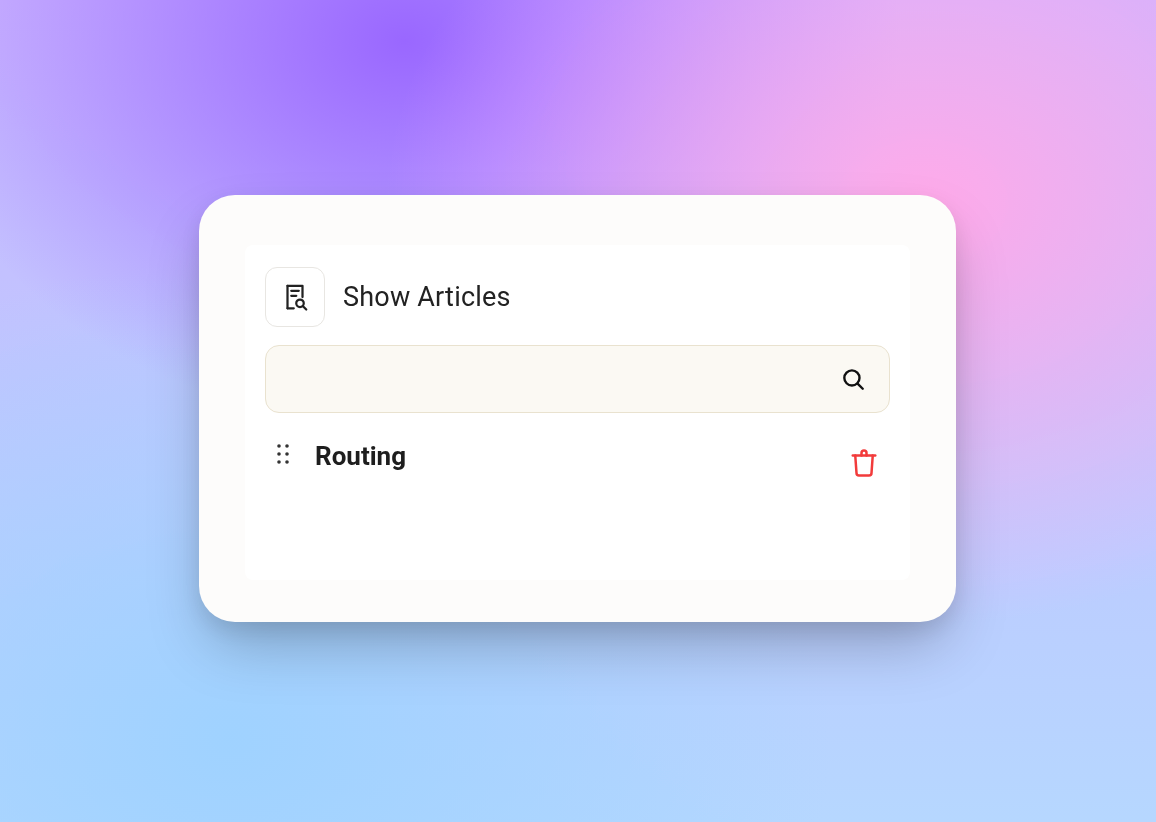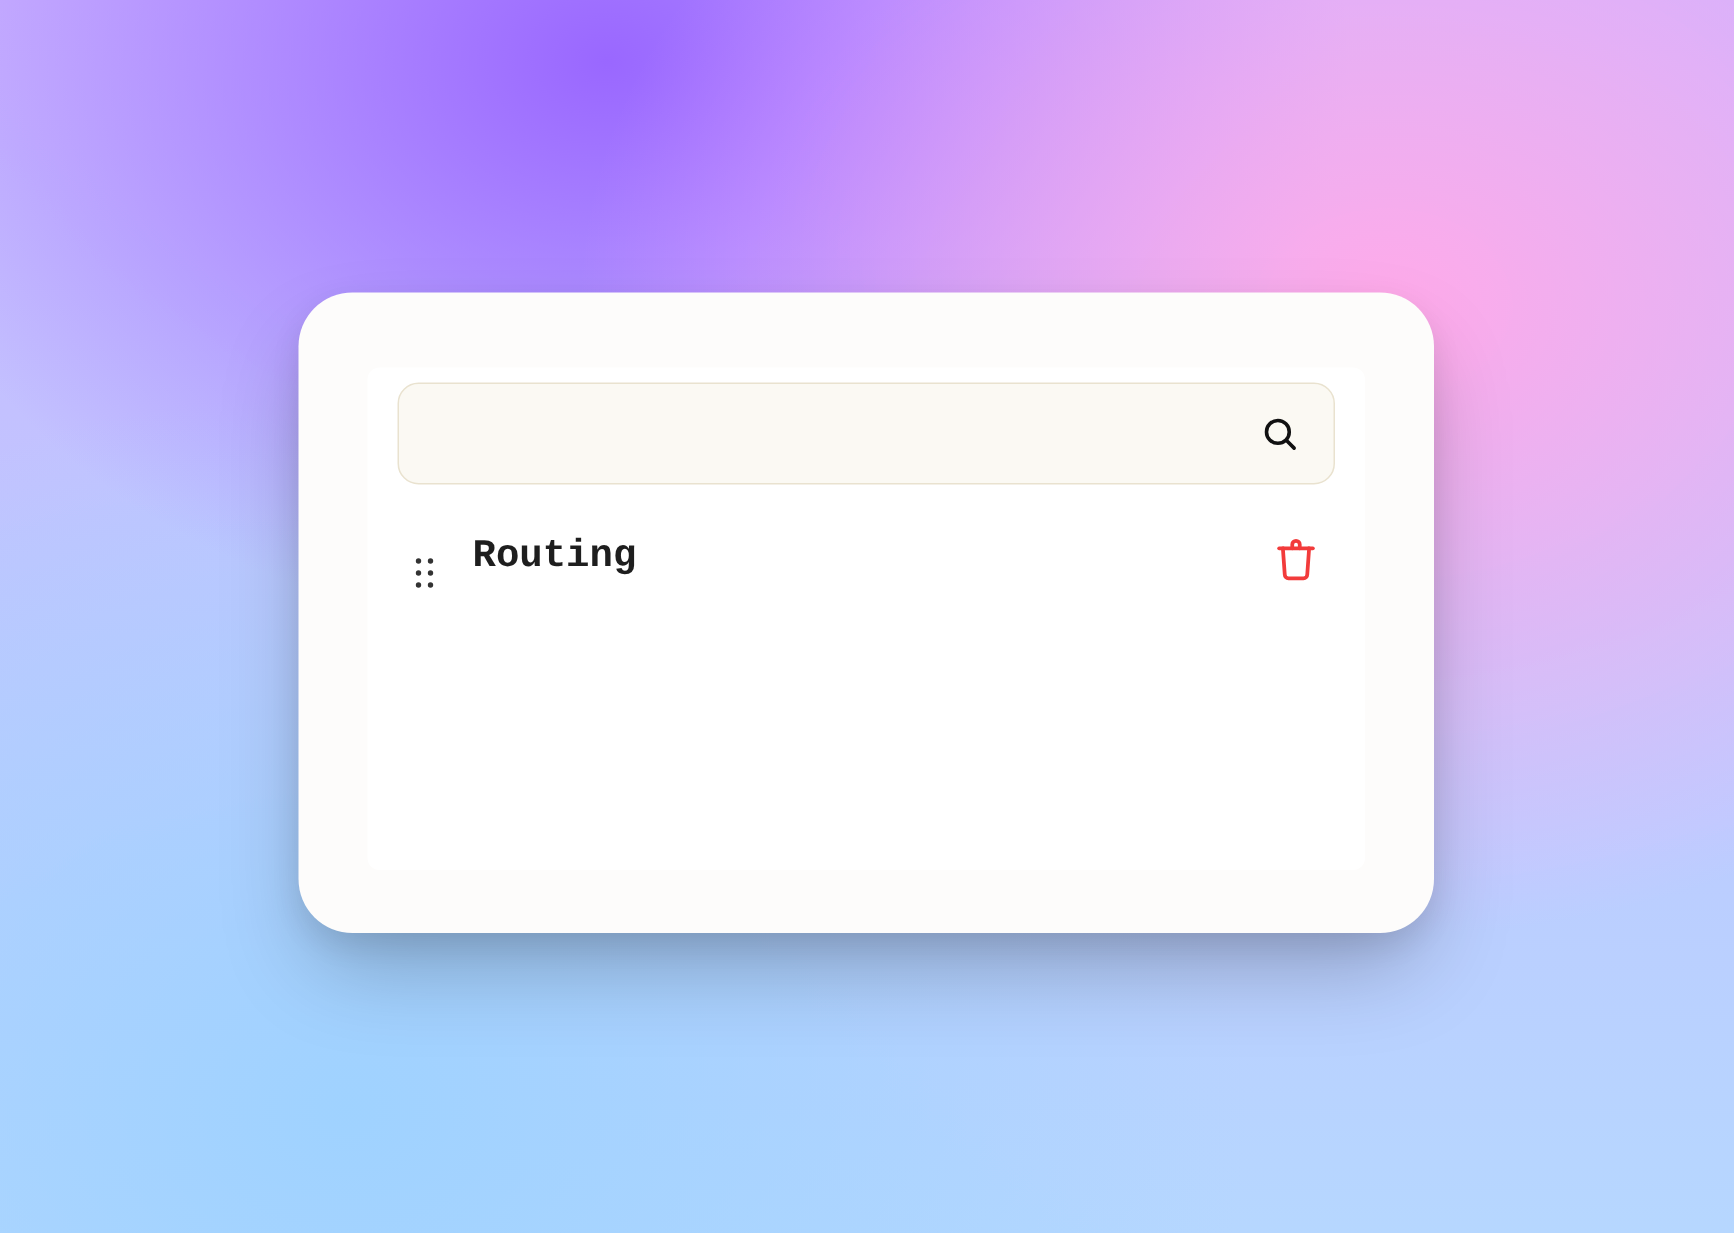--- a/index.html
+++ b/index.html
@@ -97,23 +97,22 @@
     width: 32px;
     height: 32px;
     cursor: pointer;
   }
 
   .list {
     padding: 18px 12px 0 12px;
   }
   .list-item {
     display: flex;
-    align-items: flex-end;
+    align-items: flex-start;
     padding: 10px 12px;
-    font-family: Liberation Mono, monospace;
   }
   .drag-handle {
     width: 28px;
     display: flex;
     justify-content: center;
     cursor: grab;
     color: #444;
   }
   .item-body {
     flex: 1;
@@ -141,20 +140,34 @@
   }
 </style>
 </head>
 <body>
 
 <div class="bg"></div>
 
 <div class="card">
   <div class="panel">
 
+    <div class="header">
+      <div class="header-icon-box">
+        <svg width="30" height="30" viewBox="0 0 24 24" fill="none" stroke="#222" stroke-width="1.8" stroke-linecap="round" stroke-linejoin="round">
+          <path d="M6 3h12v9"></path>
+          <path d="M6 3v18"></path>
+          <path d="M6 21h5"></path>
+          <line x1="9" y1="7" x2="15" y2="7"></line>
+          <line x1="9" y1="11" x2="13" y2="11"></line>
+          <circle cx="16" cy="17" r="3"></circle>
+          <line x1="18.2" y1="19.2" x2="21" y2="22"></line>
+        </svg>
+      </div>
+      <div class="header-title">Show Articles</div>
+    </div>
 
     <div class="search-row">
       <div class="search-box">
         <input class="search-input" type="text" value="" style="">
         <div class="search-icon-wrap">
           <svg width="26" height="26" viewBox="0 0 24 24" fill="none" stroke="#111" stroke-width="2.2" stroke-linecap="round" stroke-linejoin="round">
             <circle cx="11" cy="11" r="7"></circle>
             <line x1="16.2" y1="16.2" x2="21" y2="21"></line>
           </svg>
         </div>

